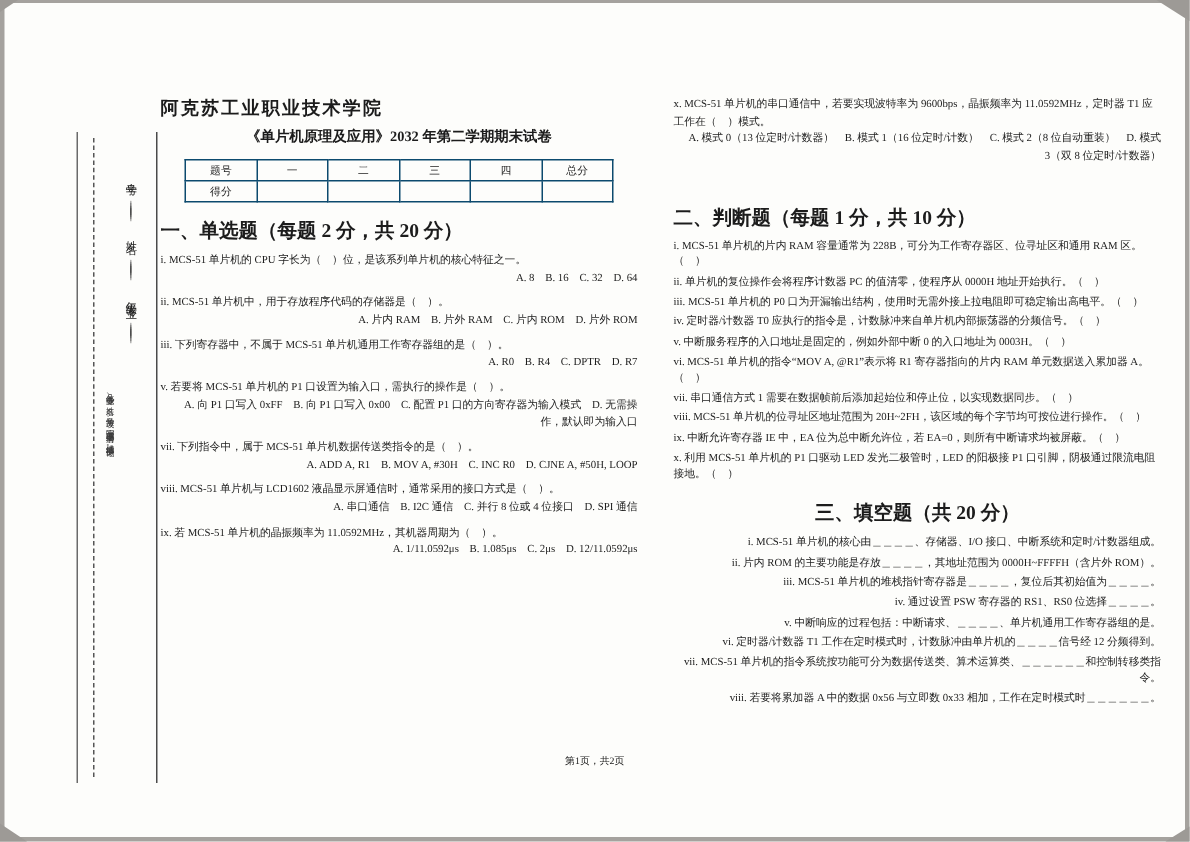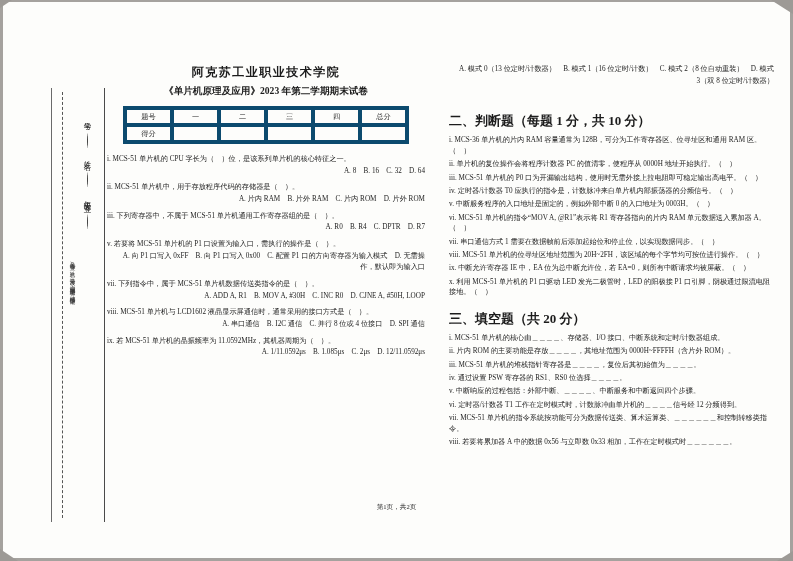--- a/index.html
+++ b/index.html
@@ -38,37 +38,37 @@
 
   
   .content{
     position:absolute;left:104px;right:16px;top:62px;bottom:44px;
     display:flex;gap:24px;
   }
   .col{min-width:0;}
   .col-left{width:318px;flex:0 0 318px;}
   .col-right{flex:1;}
 
-  .t1{text-align:center;font-weight:bold;font-size:12px;letter-spacing:1.5px;}
+  .t1{font-weight:bold;font-size:12px;letter-spacing:1.5px;}
   .t2{text-align:center;font-weight:bold;font-size:9.6px;margin-top:4px;}
 
   table.score{border-collapse:collapse;table-layout:fixed;width:286px;margin:8px auto 10px auto;}
   table.score td{
-    border:4px solid #0c4a6e;height:13px;text-align:center;
+    border:1px solid #0c4a6e;height:13px;text-align:center;
     font-size:7.2px;padding:0;vertical-align:middle;
   }
 
   .h2{font-weight:bold;font-size:13px;margin:0 0 5px 0;}
   .sec2h{margin-top:25px;}
-  .sec3h{margin-top:12px;}
+  .sec3h{margin-top:12px;text-align:center;}
 
   .q{font-size:7.2px;line-height:1.62;margin-bottom:5px;}
   .q .opts{padding-left:9px;text-align:right;}
   .j{font-size:7.2px;line-height:1.5;margin-bottom:2.5px;}
-  .f{font-size:7.2px;line-height:1.5;margin-bottom:2.5px;}
+  .f{font-size:7.2px;line-height:1.5;margin-bottom:2.5px;text-align:right;}
 
   .footer{
     position:absolute;left:0;right:0;top:501px;text-align:center;
     font-size:6.6px;color:#222;
   }
 </style>
 </head>
 <body>
 
 <div class="paper">
@@ -76,21 +76,21 @@
   <div class="seal">
     <div class="seal-dash"></div>
     <div class="v-text v-warn">凡年级专业、姓名、学号涂改、漏写或字迹不清者，成绩按零分记。</div>
     <div class="v-text v-fields">学号：＿＿＿＿＿＿　　姓名：＿＿＿＿＿＿　　年级专业：＿＿＿＿＿＿</div>
   </div>
 
   <div class="content">
 
     <div class="col col-left">
       <div class="t1">阿克苏工业职业技术学院</div>
-      <div class="t2">《单片机原理及应用》2023 年第二学期期末试卷</div>
+      <div class="t2">《单片机原理及应用》2032 年第二学期期末试卷</div>
 
       <table class="score">
         <tbody>
             <tr>
           <td>题号</td>
           <td>一</td>
           <td>二</td>
           <td>三</td>
           <td>四</td>
           <td>总分</td>
@@ -99,20 +99,21 @@
           <td>得分</td>
           <td></td>
           <td></td>
           <td></td>
           <td></td>
           <td></td>
         </tr>
       </tbody>
         </table>
 
+      <div class="h2">一、单选题（每题 2 分，共 20 分）</div>
 
       <div class="q">
         <div>i. MCS-51 单片机的 CPU 字长为（　）位，是该系列单片机的核心特征之一。</div>
         <div class="opts">A. 8　B. 16　C. 32　D. 64</div>
       </div>
       <div class="q">
         <div>ii. MCS-51 单片机中，用于存放程序代码的存储器是（　）。</div>
         <div class="opts">A. 片内 RAM　B. 片外 RAM　C. 片内 ROM　D. 片外 ROM</div>
       </div>
       <div class="q">
@@ -132,41 +133,42 @@
         <div class="opts">A. 串口通信　B. I2C 通信　C. 并行 8 位或 4 位接口　D. SPI 通信</div>
       </div>
       <div class="q">
         <div>ix. 若 MCS-51 单片机的晶振频率为 11.0592MHz，其机器周期为（　）。</div>
         <div class="opts">A. 1/11.0592μs　B. 1.085μs　C. 2μs　D. 12/11.0592μs</div>
       </div>
     </div>
 
     <div class="col col-right">
       <div class="q">
+        <div>x. MCS-51 单片机的串口通信中，若要实现波特率为 9600bps，晶振频率为 11.0592MHz，定时器 T1 应工作在（　）模式。</div>
         <div class="opts">A. 模式 0（13 位定时/计数器）　B. 模式 1（16 位定时/计数）　C. 模式 2（8 位自动重装）　D. 模式 3（双 8 位定时/计数器）</div>
       </div>
 
       <div class="h2 sec2h">二、判断题（每题 1 分，共 10 分）</div>
-      <div class="j">i. MCS-36 单片机的片内 RAM 容量通常为 128B，可分为工作寄存器区、位寻址区和通用 RAM 区。（　）</div>
+      <div class="j">i. MCS-51 单片机的片内 RAM 容量通常为 228B，可分为工作寄存器区、位寻址区和通用 RAM 区。（　）</div>
       <div class="j">ii. 单片机的复位操作会将程序计数器 PC 的值清零，使程序从 0000H 地址开始执行。（　）</div>
       <div class="j">iii. MCS-51 单片机的 P0 口为开漏输出结构，使用时无需外接上拉电阻即可稳定输出高电平。（　）</div>
       <div class="j">iv. 定时器/计数器 T0 应执行的指令是，计数脉冲来自单片机内部振荡器的分频信号。（　）</div>
       <div class="j">v. 中断服务程序的入口地址是固定的，例如外部中断 0 的入口地址为 0003H。（　）</div>
       <div class="j">vi. MCS-51 单片机的指令“MOV A, @R1”表示将 R1 寄存器指向的片内 RAM 单元数据送入累加器 A。（　）</div>
       <div class="j">vii. 串口通信方式 1 需要在数据帧前后添加起始位和停止位，以实现数据同步。（　）</div>
       <div class="j">viii. MCS-51 单片机的位寻址区地址范围为 20H~2FH，该区域的每个字节均可按位进行操作。（　）</div>
       <div class="j">ix. 中断允许寄存器 IE 中，EA 位为总中断允许位，若 EA=0，则所有中断请求均被屏蔽。（　）</div>
       <div class="j">x. 利用 MCS-51 单片机的 P1 口驱动 LED 发光二极管时，LED 的阳极接 P1 口引脚，阴极通过限流电阻接地。（　）</div>
 
       <div class="h2 sec3h">三、填空题（共 20 分）</div>
       <div class="f">i. MCS-51 单片机的核心由＿＿＿＿、存储器、I/O 接口、中断系统和定时/计数器组成。</div>
       <div class="f">ii. 片内 ROM 的主要功能是存放＿＿＿＿，其地址范围为 0000H~FFFFH（含片外 ROM）。</div>
       <div class="f">iii. MCS-51 单片机的堆栈指针寄存器是＿＿＿＿，复位后其初始值为＿＿＿＿。</div>
       <div class="f">iv. 通过设置 PSW 寄存器的 RS1、RS0 位选择＿＿＿＿。</div>
-      <div class="f">v. 中断响应的过程包括：外部中断、＿＿＿＿、中断服务和中断返回四个步骤。</div>
+      <div class="f">v. 中断响应的过程包括：中断请求、＿＿＿＿、单片机通用工作寄存器组的是。</div>
       <div class="f">vi. 定时器/计数器 T1 工作在定时模式时，计数脉冲由单片机的＿＿＿＿信号经 12 分频得到。</div>
       <div class="f">vii. MCS-51 单片机的指令系统按功能可分为数据传送类、算术运算类、＿＿＿＿＿＿和控制转移类指令。</div>
       <div class="f">viii. 若要将累加器 A 中的数据 0x56 与立即数 0x33 相加，工作在定时模式时＿＿＿＿＿＿。</div>
     </div>
   </div>
 
   <div class="footer">第1页，共2页</div>
 </div>
 
 <div class="corner tl"></div>

